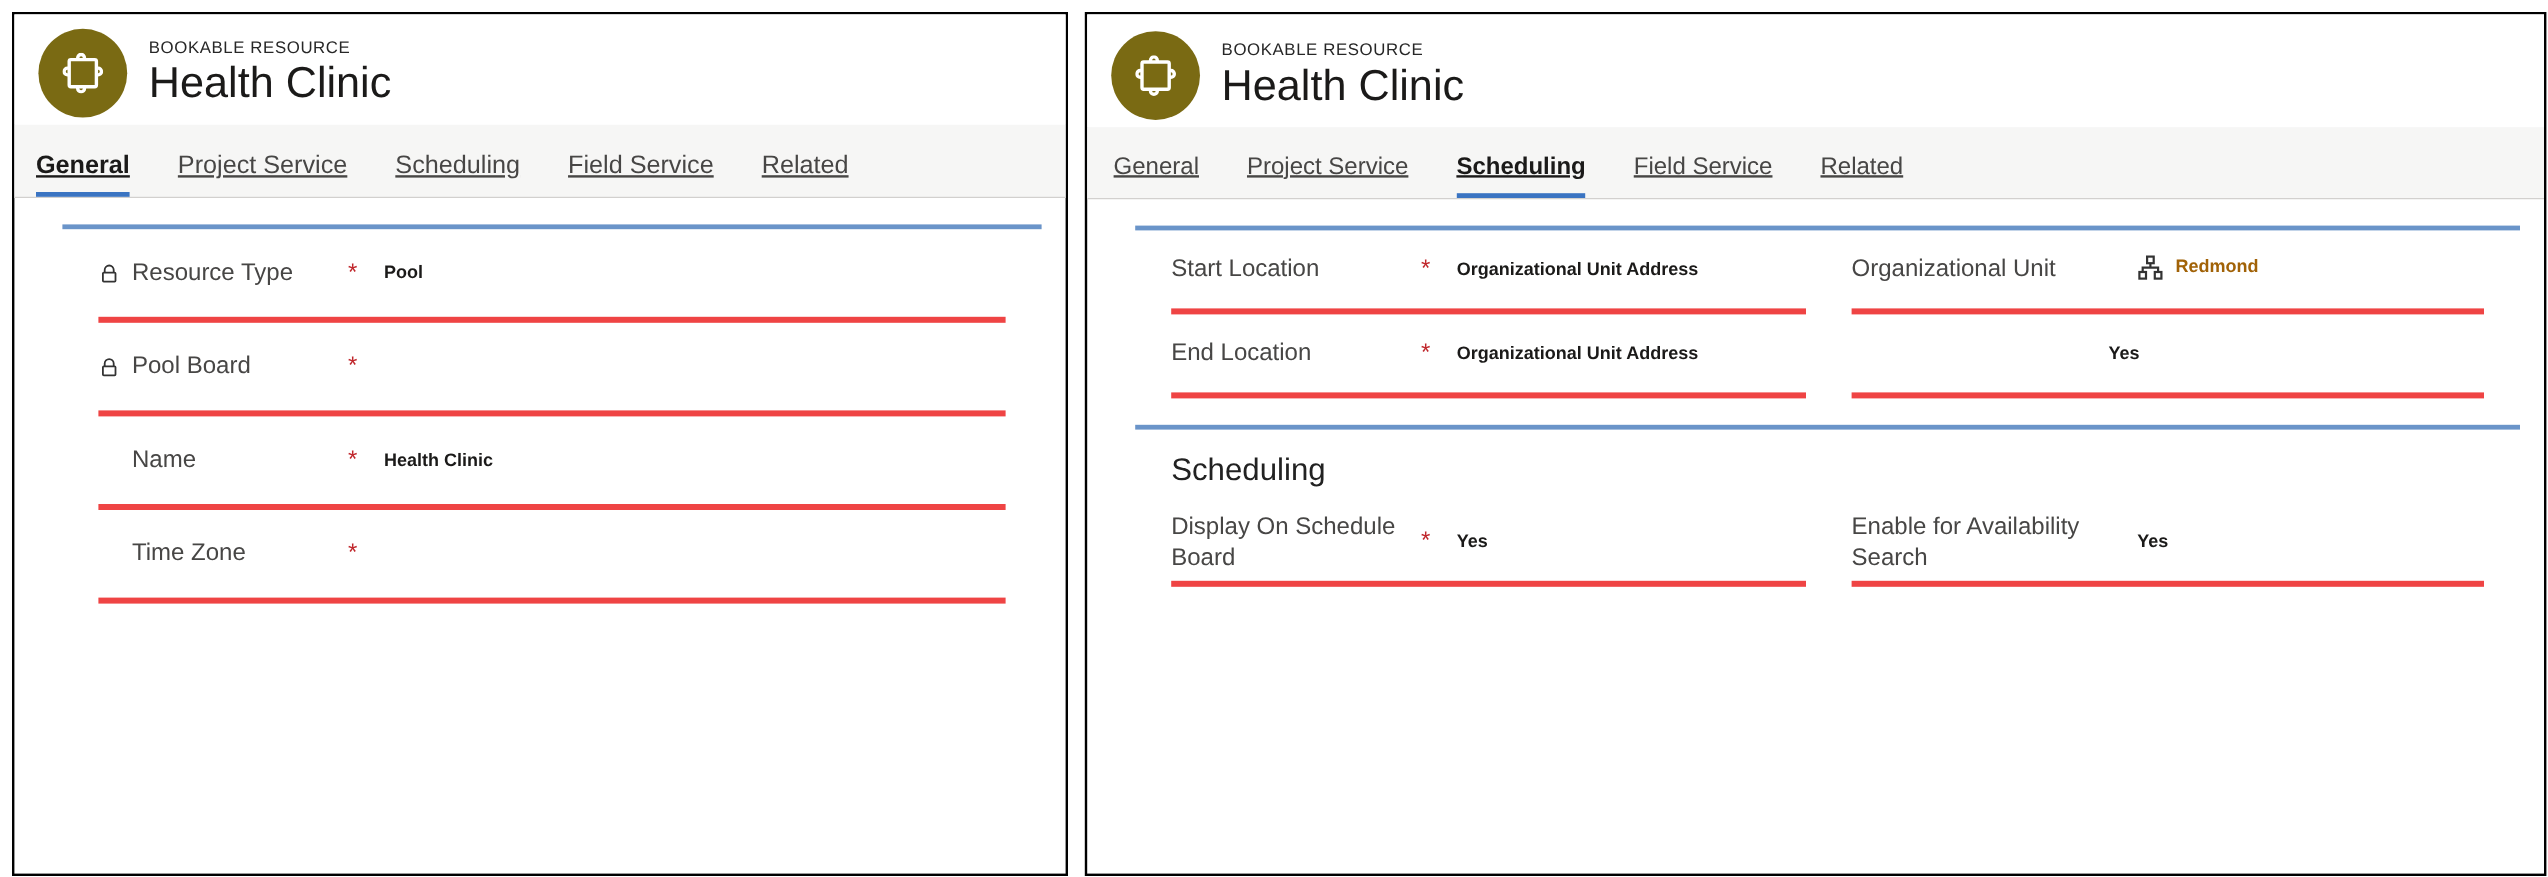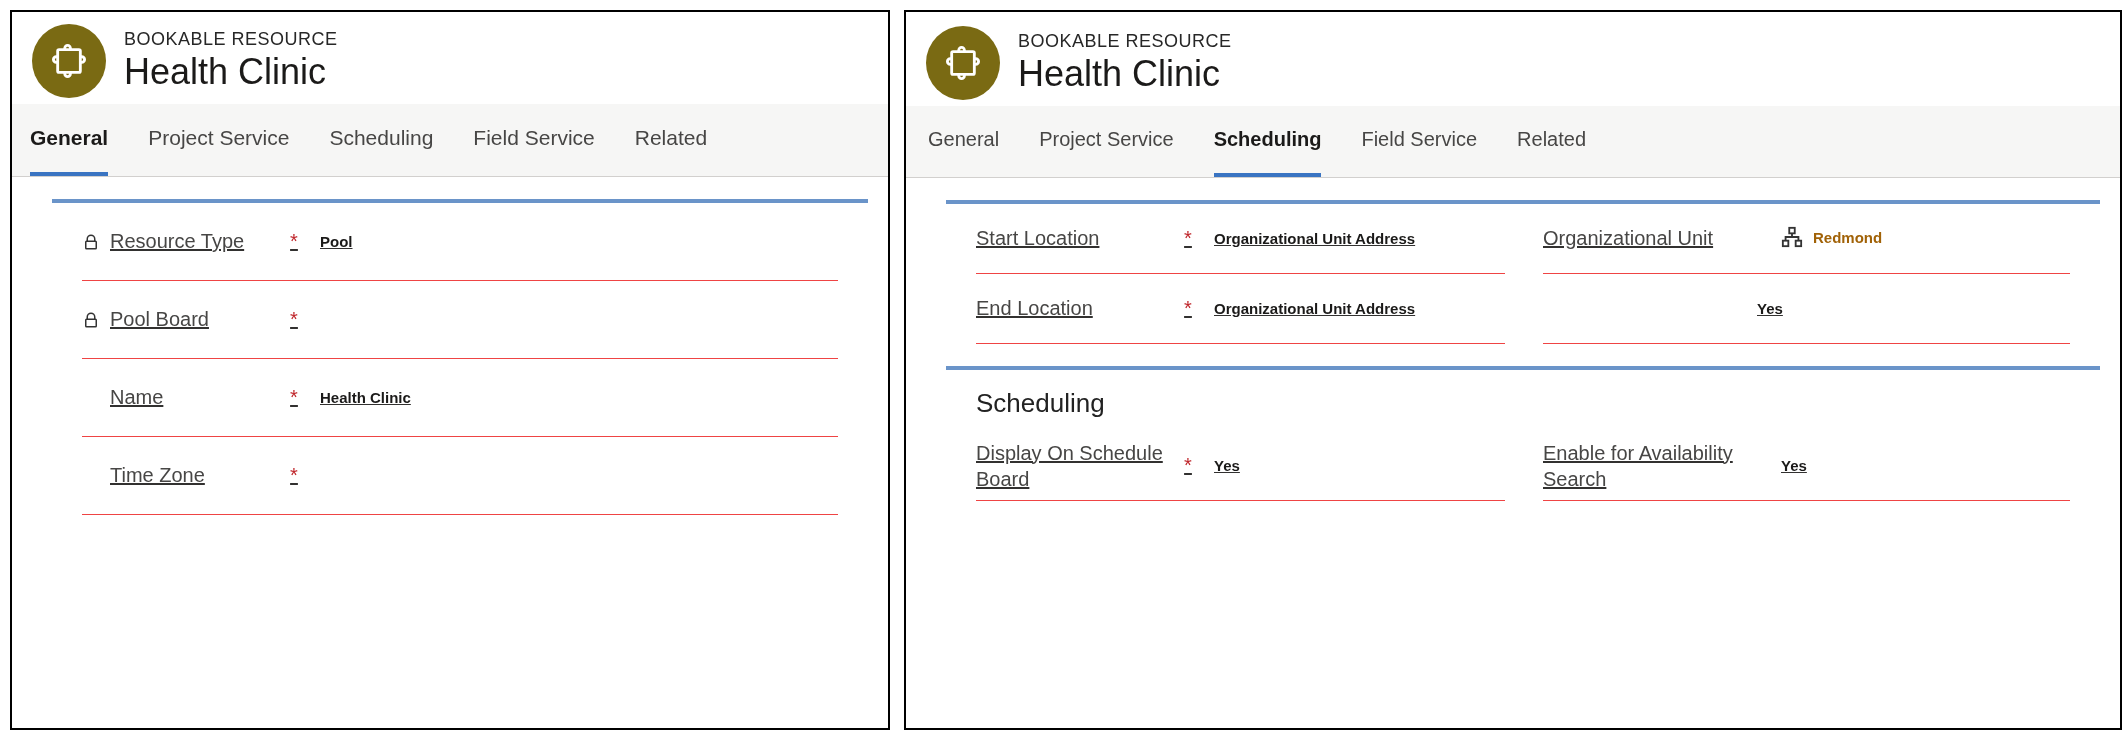--- a/index.html
+++ b/index.html
@@ -35,21 +35,21 @@
     border-radius: 50%;
     background: #7a6a13;
     display: flex;
     align-items: center;
     justify-content: center;
     flex-shrink: 0;
   }
   .entity-circle svg { width: 34px; height: 34px; }
 
   .header-text .entity-type {
-    font-size: 18px;
+    font-size: 14px;
     letter-spacing: 0.5px;
     color: #272727;
     font-weight: 400;
   }
   .header-text .entity-name {
     font-size: 36px;
     font-weight: 400;
     color: #1b1a19;
     line-height: 1.2;
   }
@@ -57,23 +57,24 @@
   .tabs {
     display: flex;
     gap: 40px;
     padding: 22px 18px 0 18px;
     background: #f6f6f5;
     border-bottom: 1px solid #d2d0ce;
   }
   .tabs .tab {
     font-size: 21px;
     color: #474645;
-    padding-bottom: 22px;
+    padding-bottom: 10px;
     border-bottom: 4px solid transparent;
     cursor: pointer;
+    text-decoration: underline;
   }
   .tabs .tab.active {
     color: #1b1a19;
     font-weight: 600;
     border-bottom-color: #3a74c2;
   }
 
   .section {
     margin: 22px 20px 0 40px;
     border-top: 4px solid #6a94c9;
@@ -87,22 +88,21 @@
     padding: 18px 0 12px 30px;
   }
 
   .form-row {
     display: grid;
     grid-template-columns: 200px 24px 1fr;
     align-items: center;
     min-height: 78px;
     margin-left: 30px;
     margin-right: 30px;
-    border-bottom: 1px solid #ef4444;
-    text-decoration: underline;
+    border-bottom: 5px solid #ef4444;
   }
   .form-row-tight { min-height: 70px; }
 
   .label-cell {
     display: flex;
     align-items: center;
     gap: 10px;
     color: #474645;
     font-size: 20px;
   }

